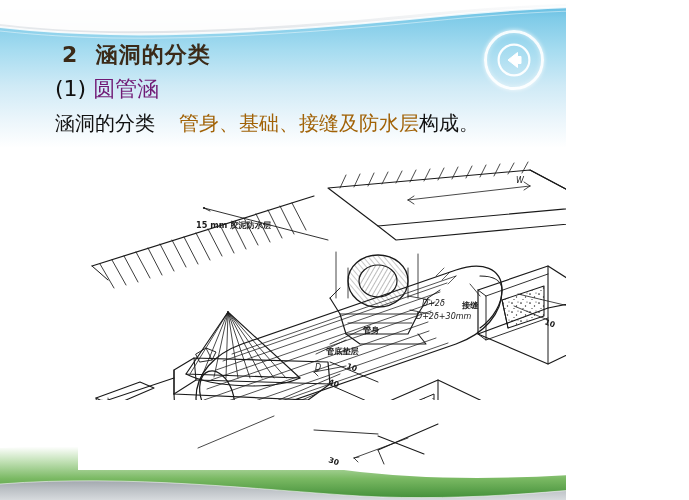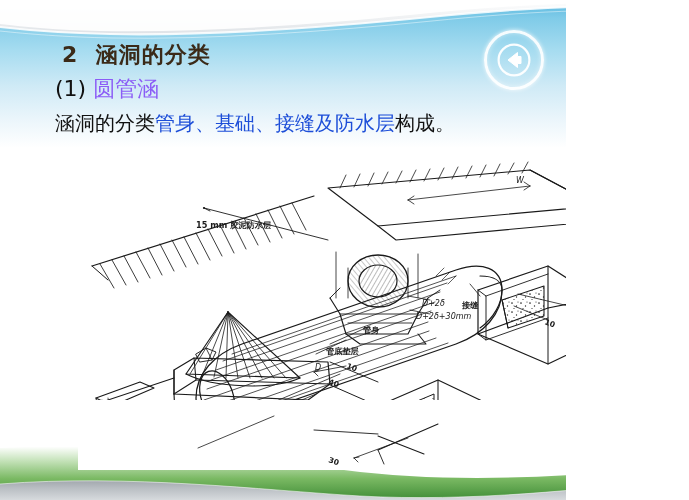--- a/index.html
+++ b/index.html
@@ -36,26 +36,26 @@
   }
   .line-title{
     position:absolute;left:62px;top:40px;
     font-size:22px;font-weight:bold;color:#3b2a18;
     letter-spacing:1px;white-space:nowrap;
   }
   .line2{
     position:absolute;left:55px;top:74px;
     font-size:22px;white-space:nowrap;color:#111111;
   }
-  .line2 .blue{color:#8b5cf6;}
+  .line2 .blue{color:#701a75;}
   .line3{
     position:absolute;left:55px;top:110px;
     font-size:20px;white-space:nowrap;color:#111111;
   }
-  .line3 .magenta{color:#1d4ed8;}
+  .line3 .magenta{color:#a16207;margin-left:24px;}
   
   .draw-wrap{
     position:absolute;left:78px;top:148px;width:533px;height:310px;
   }
   .draw-wrap svg{display:block;}
   
   .bottom-grass{
     position:absolute;left:0;bottom:0;width:689px;height:60px;overflow:hidden;
   }
   .bottom-grass svg{position:absolute;left:0;top:0;}

